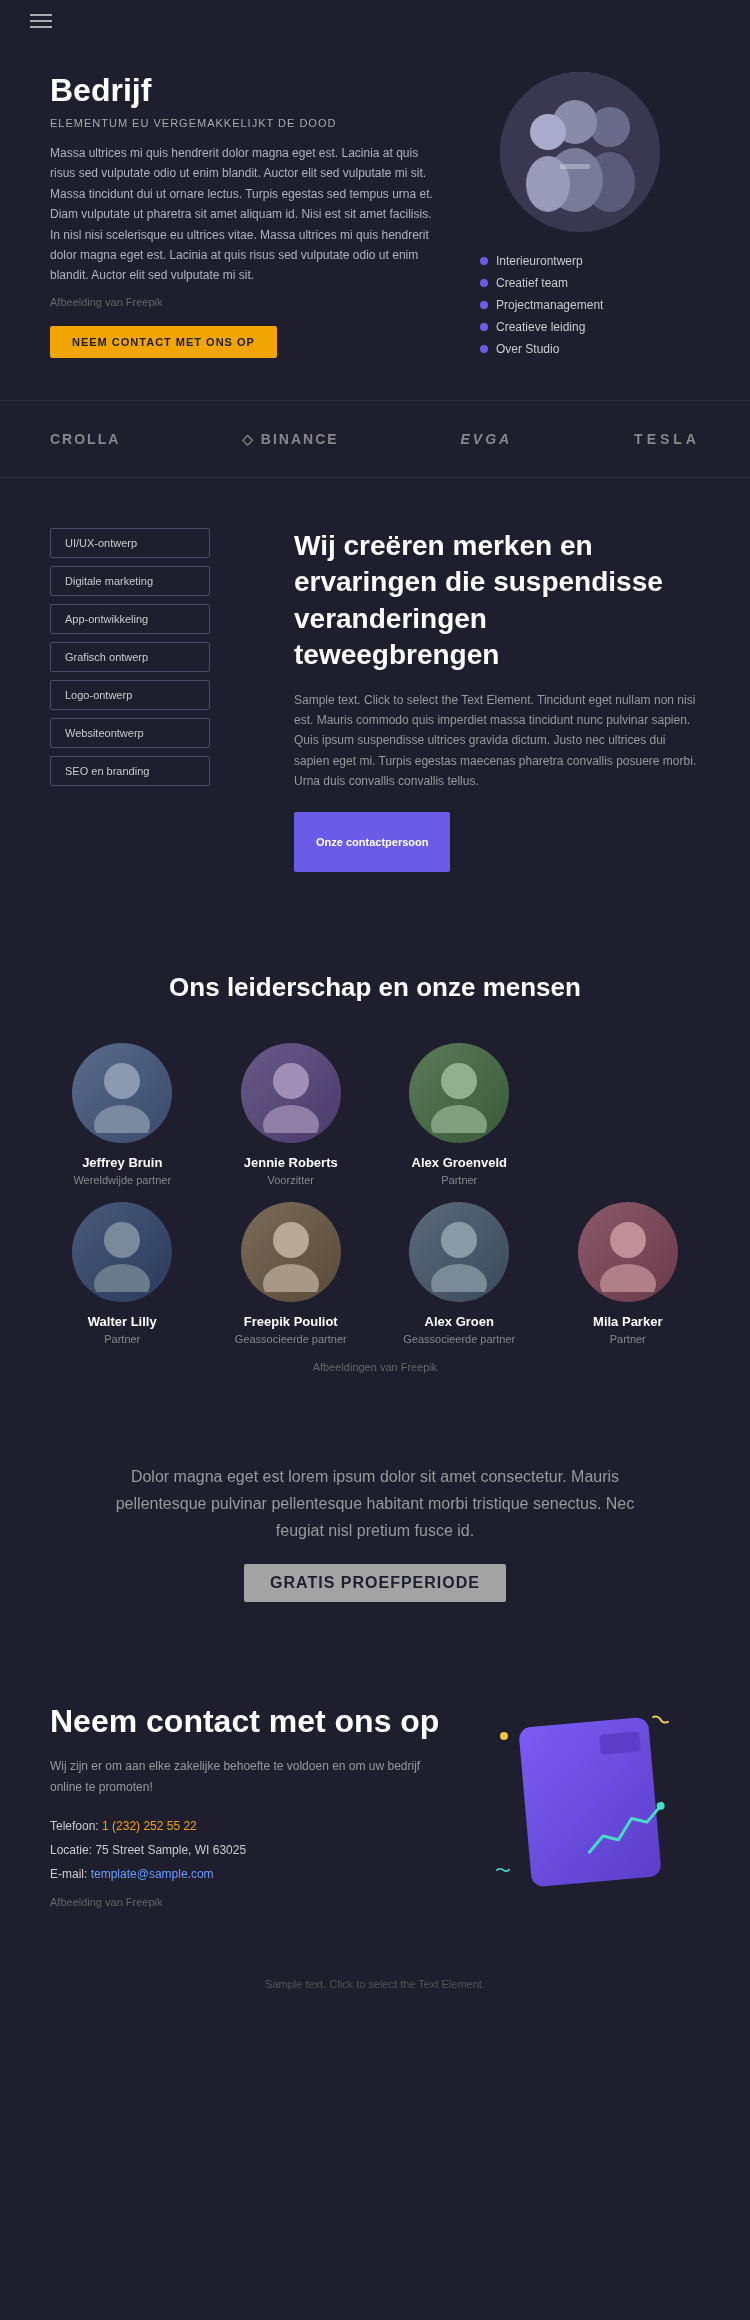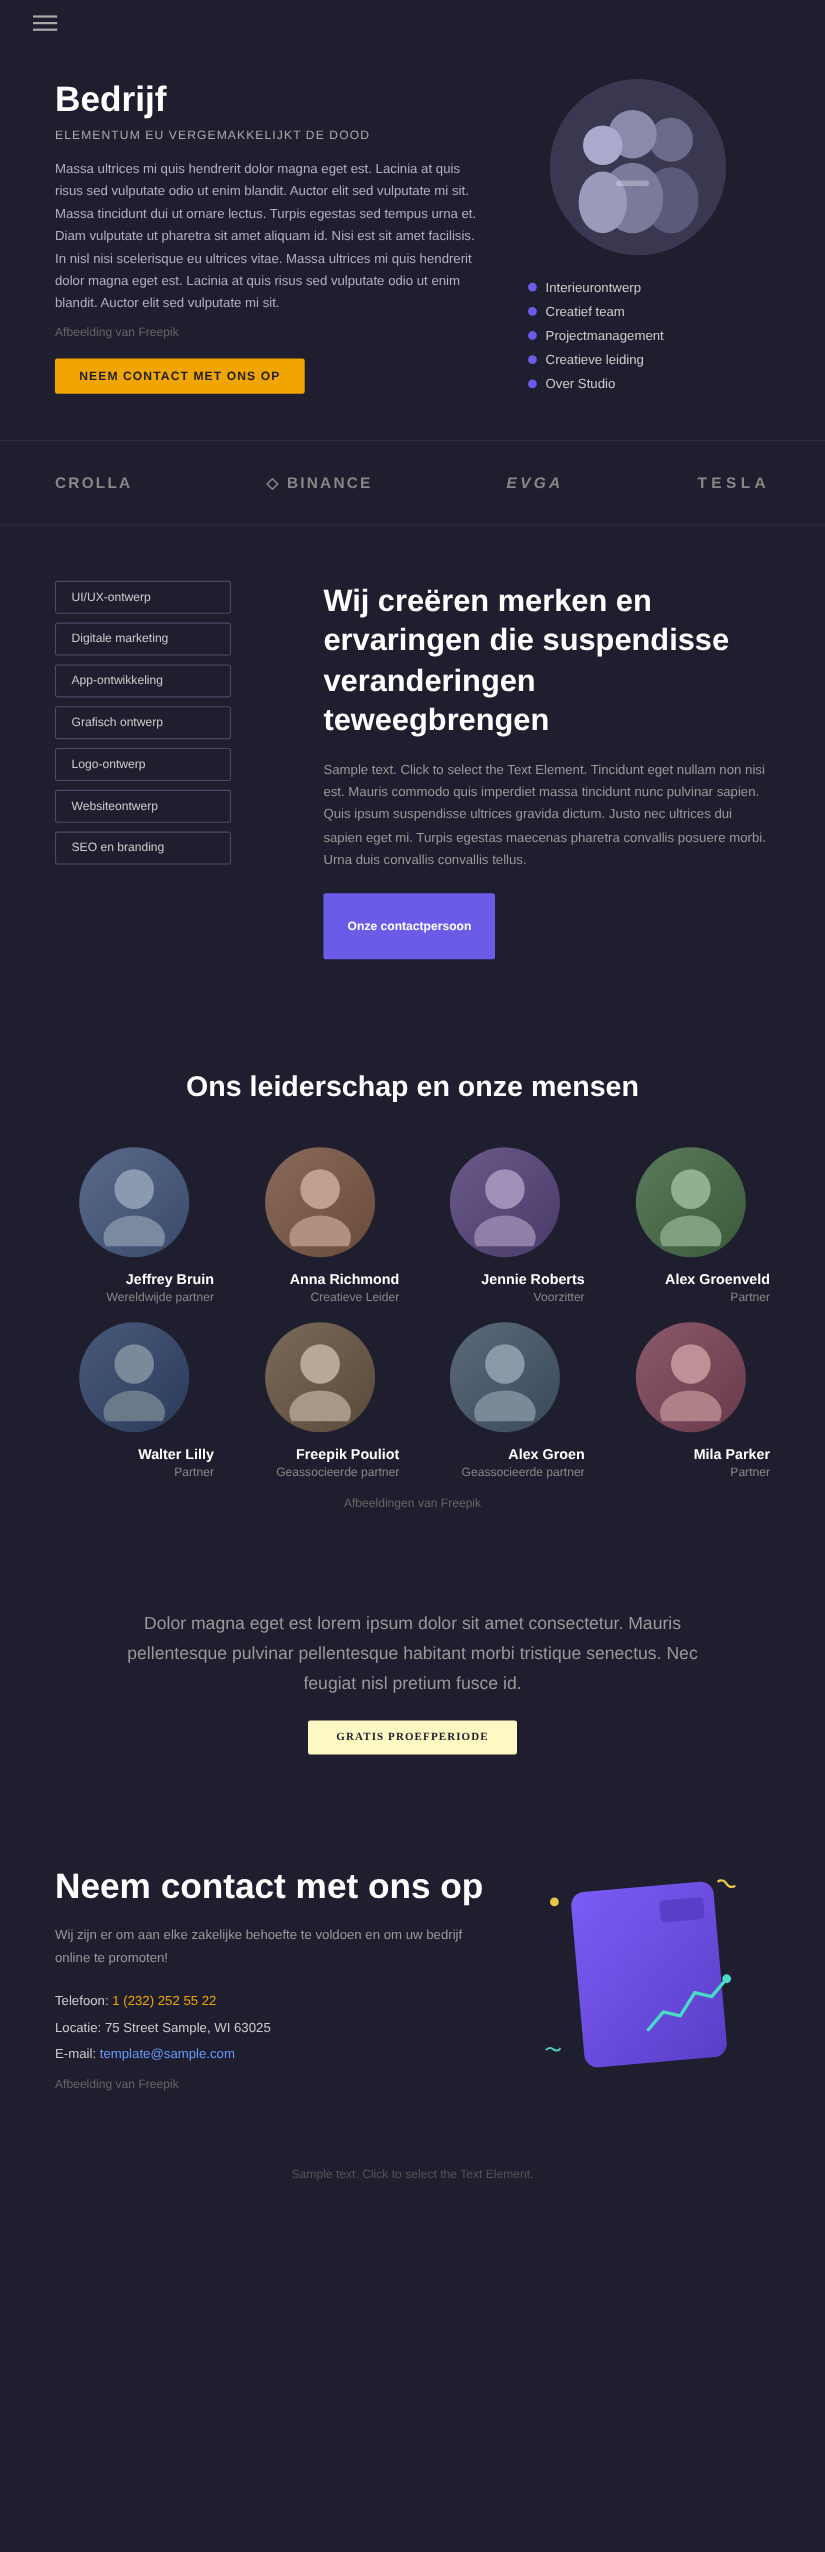--- a/index.html
+++ b/index.html
@@ -118,21 +118,21 @@
       padding: 50px 50px 40px;
       text-align: center;
     }
     .team-section h2 {
       font-size: 26px; font-weight: 700; color: #fff; margin-bottom: 40px;
     }
     .team-grid {
       display: grid; grid-template-columns: repeat(4, 1fr); gap: 24px;
       margin-bottom: 16px;
     }
-    .team-member { text-align: right; }
+    .team-member { text-align: center; }
     .member-avatar {
       width: 100px; height: 100px; border-radius: 50%;
       margin: 0 auto 12px; overflow: hidden;
       background: linear-gradient(135deg, #4a4a6a, #6a5a7a);
     }
     .member-avatar .av-placeholder {
       width: 100%; height: 100%;
       display: flex; align-items: center; justify-content: center;
       font-size: 30px;
     }
@@ -143,23 +143,23 @@
     
     .cta-section {
       padding: 50px 100px;
       text-align: center;
       background: #1e1e2e;
     }
     .cta-section p {
       font-size: 16px; color: #999; line-height: 1.7; margin-bottom: 20px;
     }
     .btn-orange {
-      background: #fef9c3; color: #1e1e2e; border: none;
-      padding: 10px 26px; font-size: 10px; font-weight: 700;
-      cursor: pointer; border-radius: 2px; text-transform: uppercase; letter-spacing: 1px; font-family: Liberation Serif, serif;
+      background: #a3a3a3; color: #1e1e2e; border: none;
+      padding: 10px 26px; font-size: 16px; font-weight: 700;
+      cursor: pointer; border-radius: 2px; text-transform: uppercase; letter-spacing: 1px;
     }
 
     
     .contact-section {
       padding: 50px 50px;
       display: flex; gap: 40px; align-items: flex-start;
       background: #1e1e2e;
     }
     .contact-left { flex: 1; }
     .contact-left h2 {
@@ -317,32 +317,20 @@
           <svg width="70" height="80" viewBox="0 0 70 80">
             <circle cx="35" cy="28" r="18" fill="#8a9ab0"></circle>
             <ellipse cx="35" cy="72" rx="28" ry="20" fill="#7a8aa0"></ellipse>
           </svg>
         </div>
       </div>
       <div class="member-name">Jeffrey Bruin</div>
       <div class="member-role">Wereldwijde partner</div>
     </div>
     <div class="team-member">
-      <div class="member-avatar av2">
-        <div class="av-placeholder">
-          <svg width="70" height="80" viewBox="0 0 70 80">
-            <circle cx="35" cy="28" r="18" fill="#c0a090"></circle>
-            <ellipse cx="35" cy="72" rx="28" ry="20" fill="#b09080"></ellipse>
-          </svg>
-        </div>
-      </div>
-      <div class="member-name">Anna Richmond</div>
-      <div class="member-role">Creatieve Leider</div>
-    </div>
-    <div class="team-member">
       <div class="member-avatar av3">
         <div class="av-placeholder">
           <svg width="70" height="80" viewBox="0 0 70 80">
             <circle cx="35" cy="28" r="18" fill="#a090b8"></circle>
             <ellipse cx="35" cy="72" rx="28" ry="20" fill="#9080a8"></ellipse>
           </svg>
         </div>
       </div>
       <div class="member-name">Jennie Roberts</div>
       <div class="member-role">Voorzitter</div>

